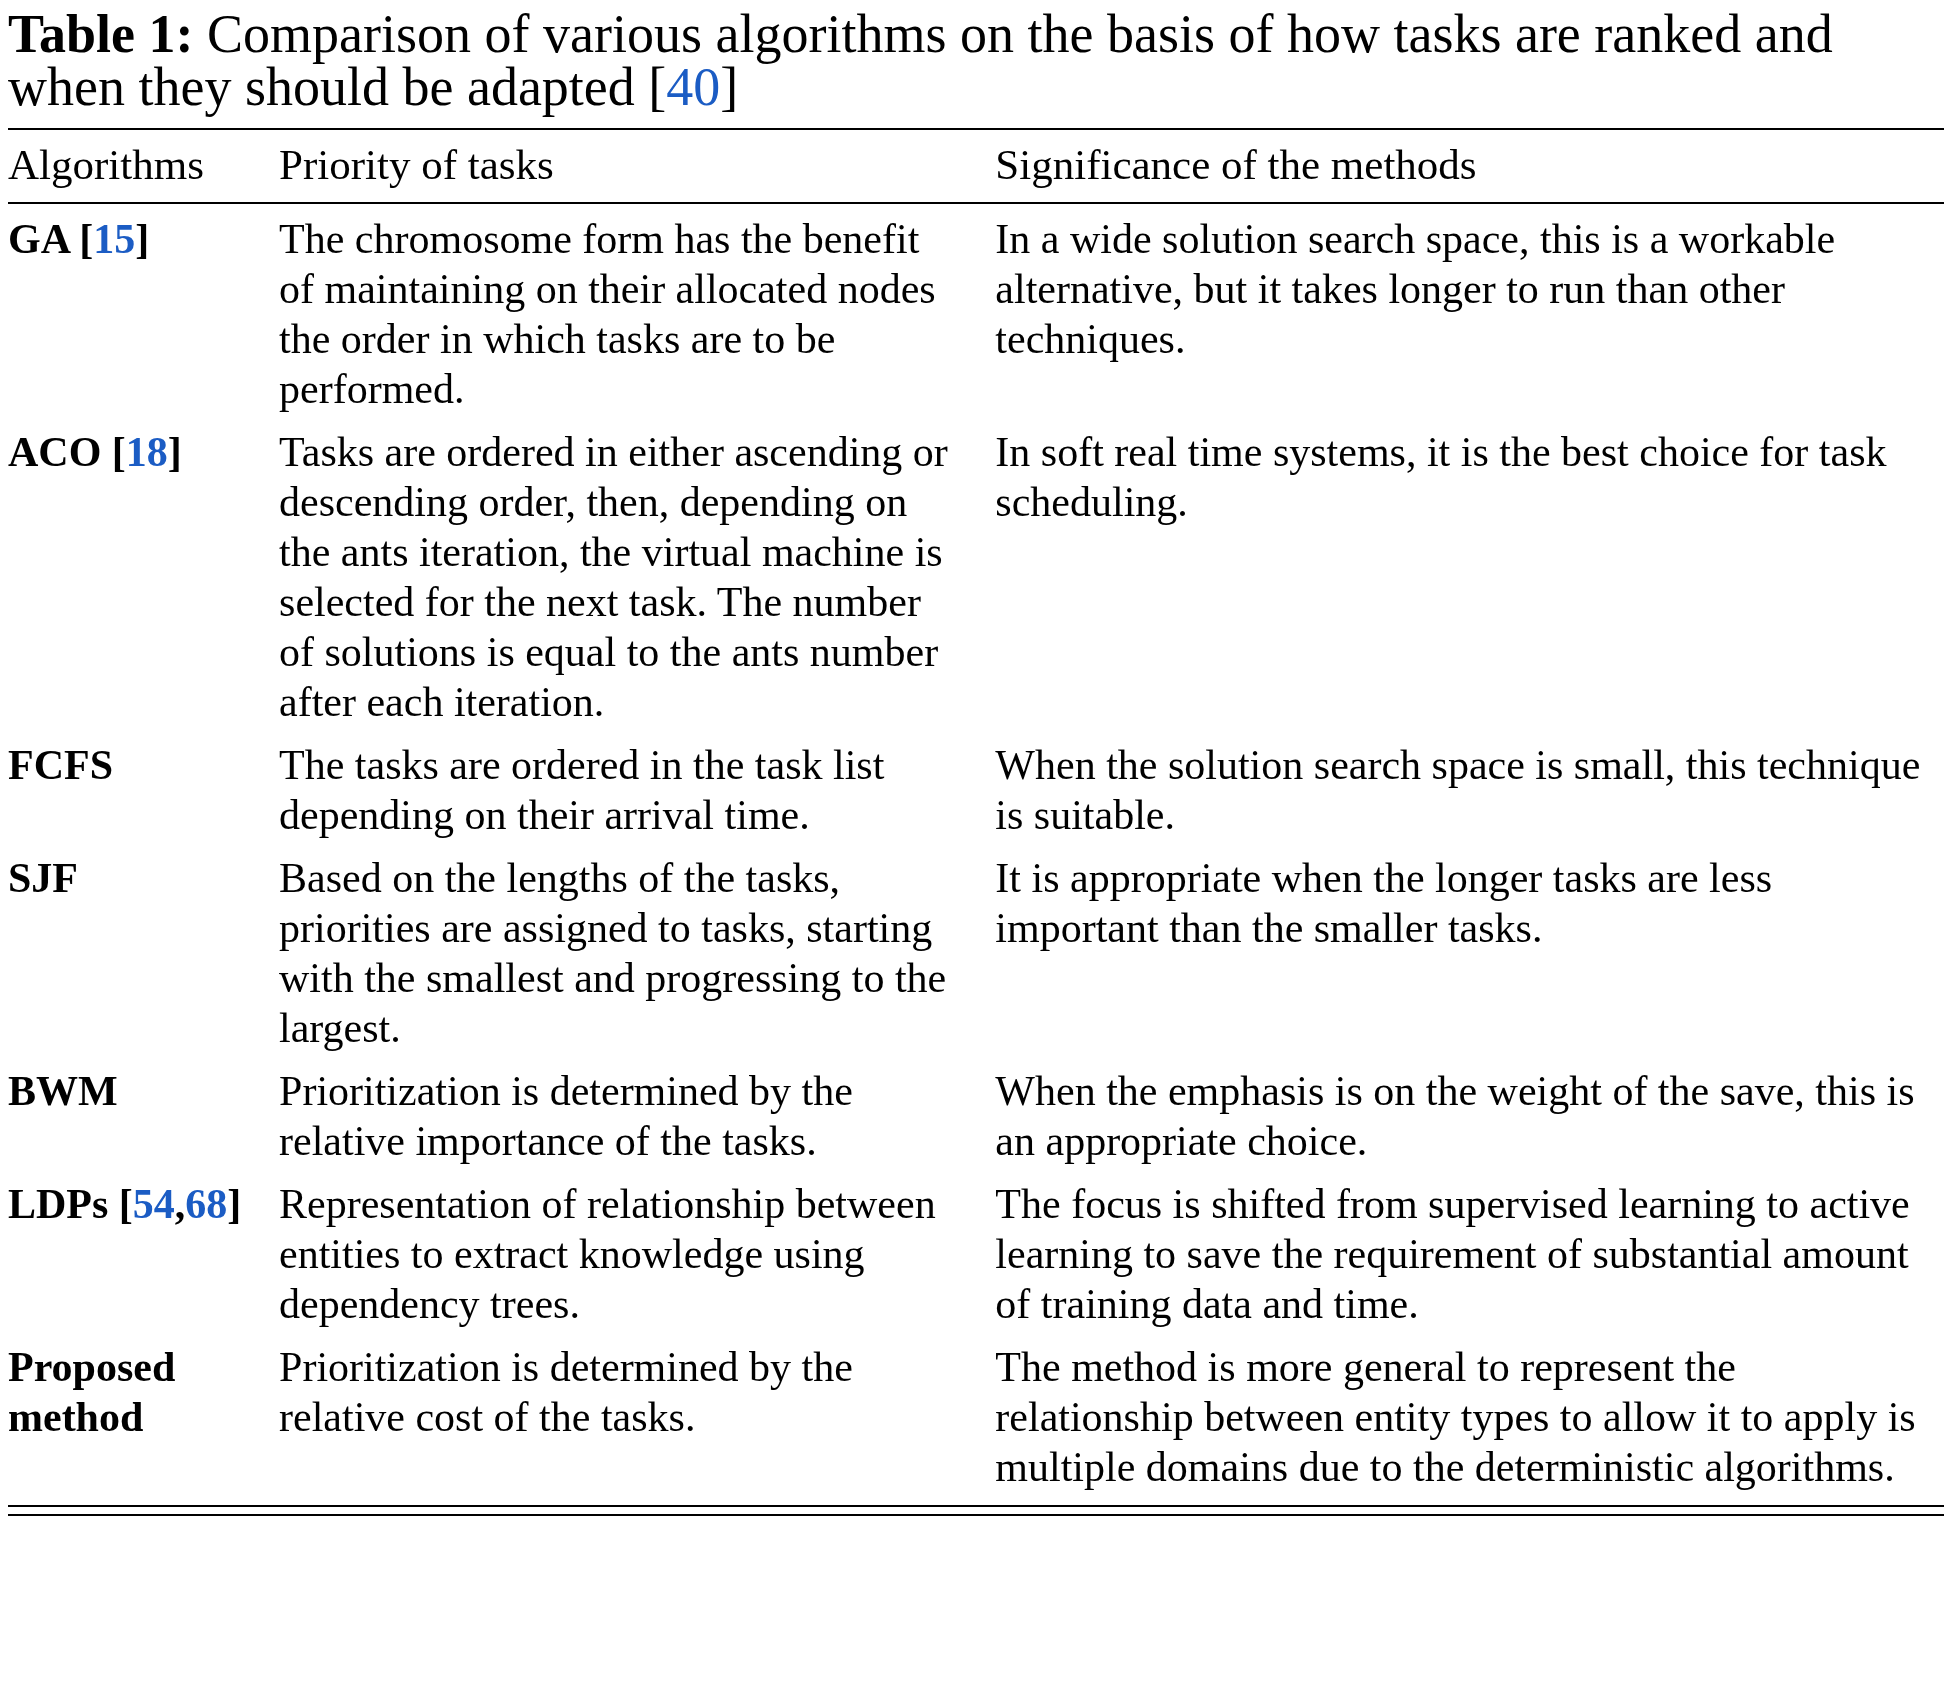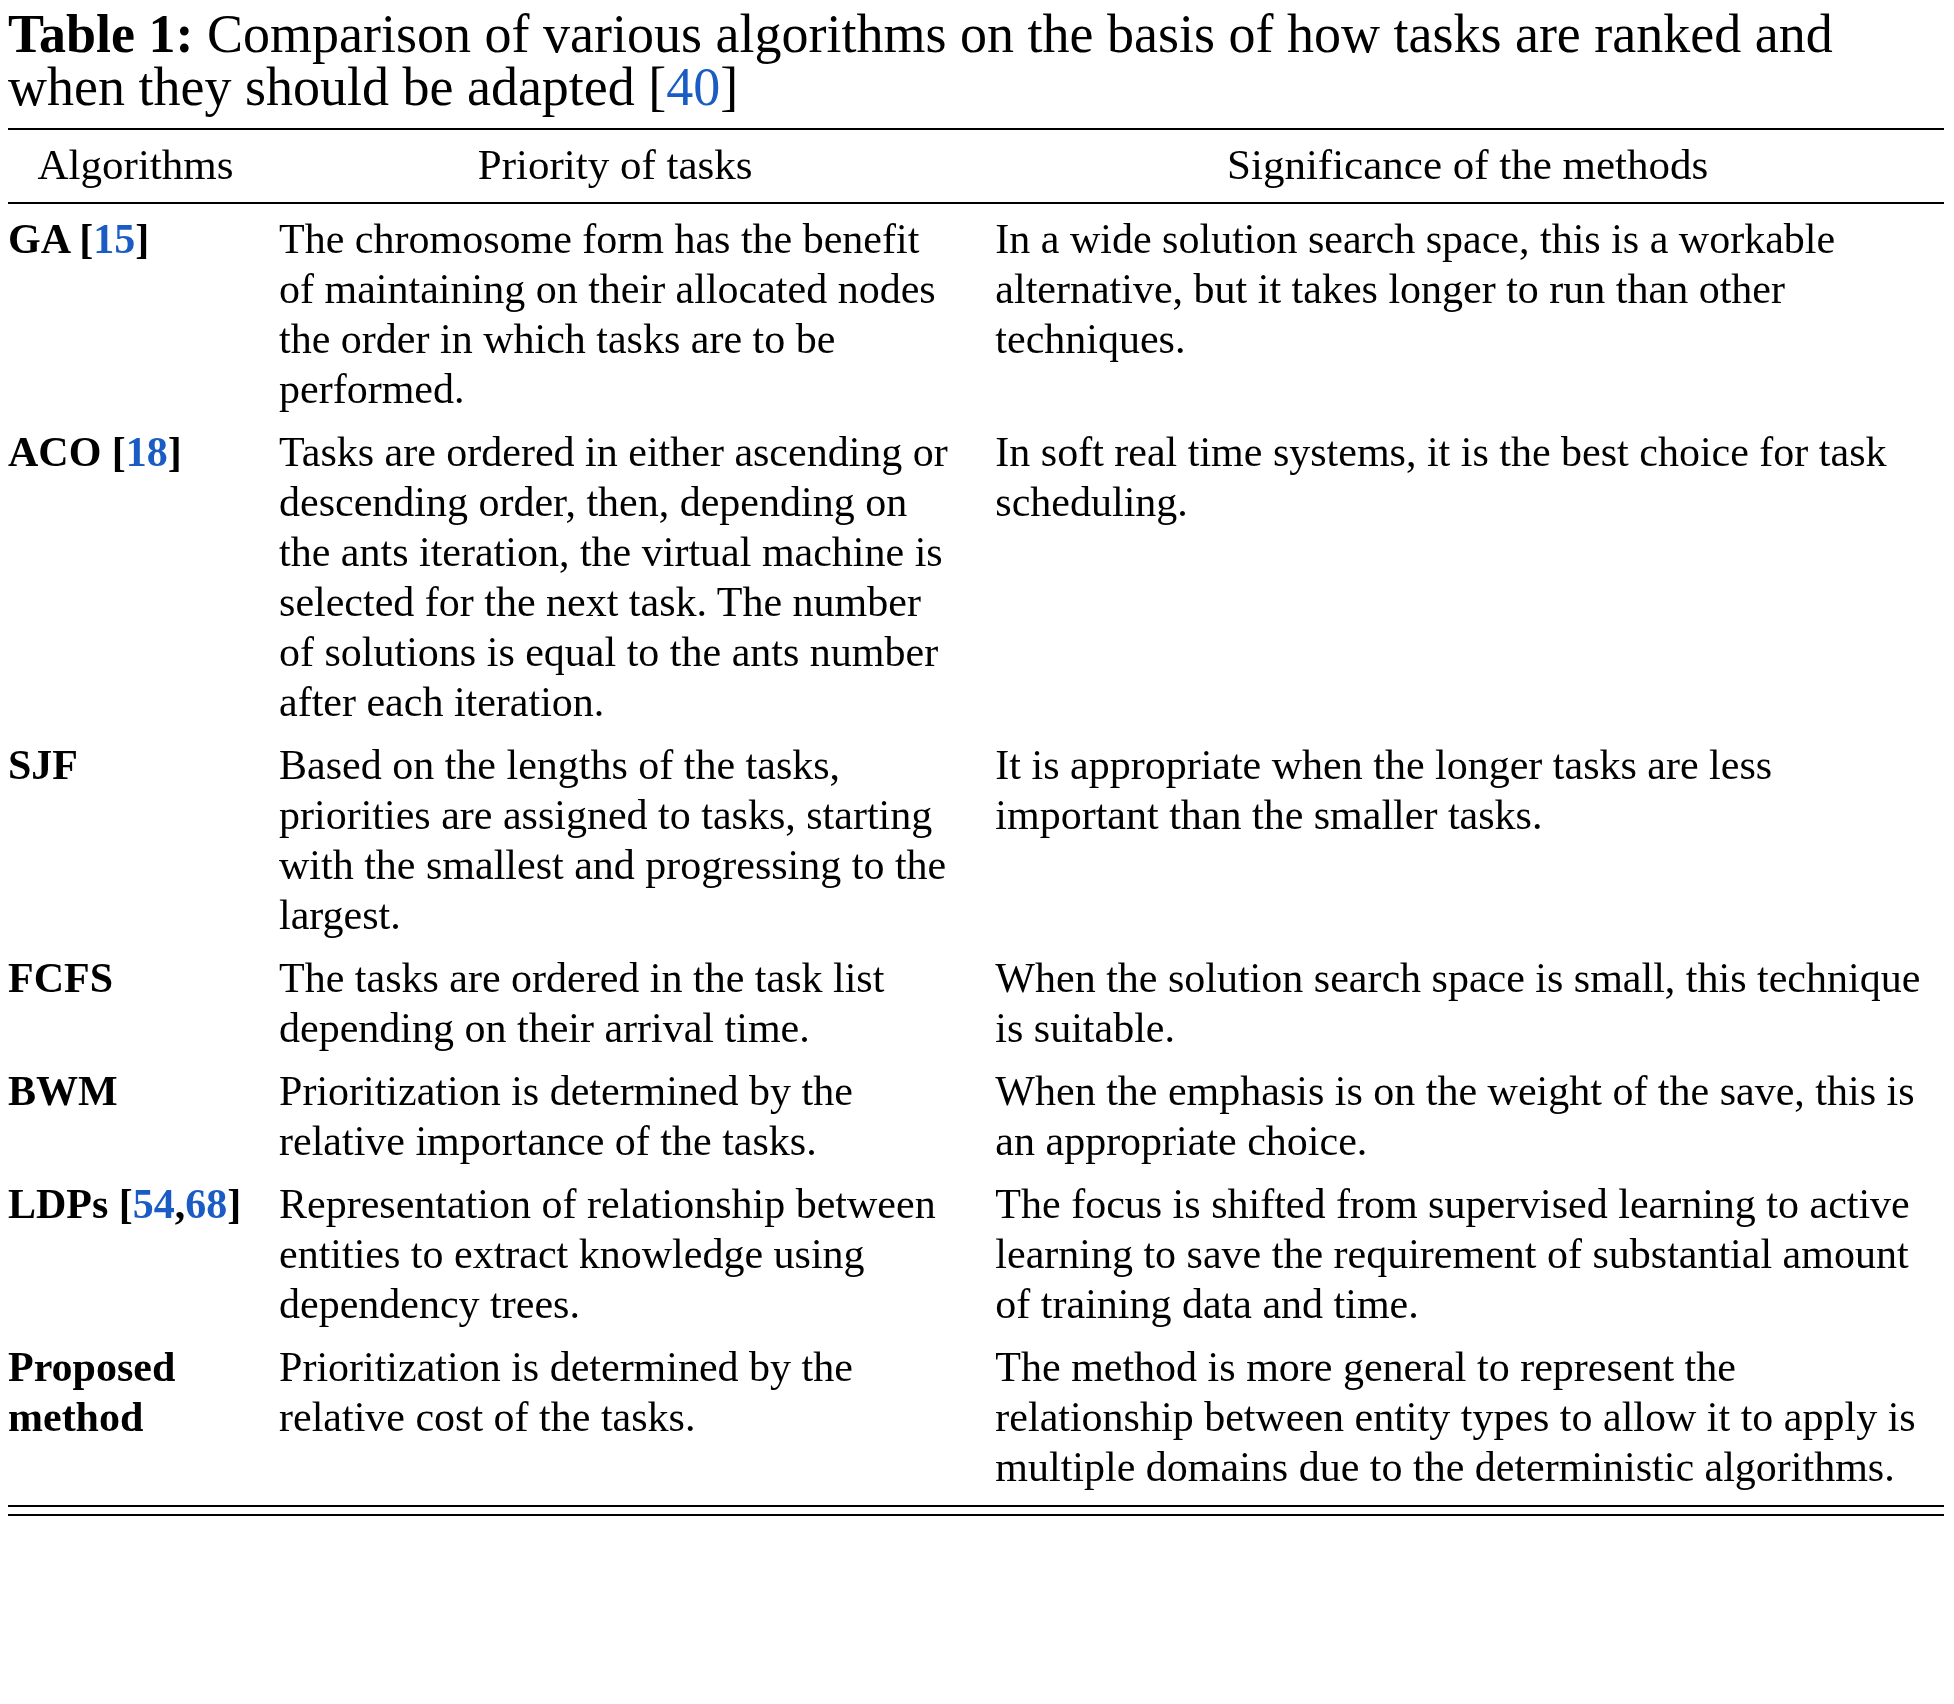--- a/index.html
+++ b/index.html
@@ -24,21 +24,21 @@
   .bold { font-weight: bold; }
   .cite-link { color: #1b5cc4; cursor: pointer; }
   table.algo-table {
     width: 100%;
     border-collapse: collapse;
     border-top: 2px solid #000;
     font-size: 42px;
     line-height: 50px;
   }
   table.algo-table thead th {
-    text-align: center;
+    text-align: left;
     font-weight: normal;
     font-size: 43px;
     border-bottom: 2px solid #000;
     padding: 10px 0 12px 0;
     vertical-align: top;
   }
   table.algo-table td {
     vertical-align: top;
     padding: 0 0 13px 0;
   }
@@ -74,28 +74,28 @@
           <td class="col-alg"><span>GA [</span><span class="cite-link">15</span><span>]</span></td>
           <td class="col-pri">The chromosome form has the benefit of maintaining on their allocated nodes the order in which tasks are to be performed.</td>
           <td class="col-sig">In a wide solution search space, this is a workable alternative, but it takes longer to run than other techniques.</td>
         </tr>
         <tr>
           <td class="col-alg"><span>ACO [</span><span class="cite-link">18</span><span>]</span></td>
           <td class="col-pri">Tasks are ordered in either ascending or descending order, then, depending on the ants iteration, the virtual machine is selected for the next task. The number of solutions is equal to the ants number after each iteration.</td>
           <td class="col-sig">In soft real time systems, it is the best choice for task scheduling.</td>
         </tr>
         <tr>
+          <td class="col-alg"><span>FCFS</span></td>
+          <td class="col-pri">The tasks are ordered in the task list depending on their arrival time.</td>
+          <td class="col-sig">When the solution search space is small, this technique is suitable.</td>
+        </tr>
+        <tr>
           <td class="col-alg"><span>SJF</span></td>
           <td class="col-pri">Based on the lengths of the tasks, priorities are assigned to tasks, starting with the smallest and progressing to the largest.</td>
           <td class="col-sig">It is appropriate when the longer tasks are less important than the smaller tasks.</td>
-        </tr>
-        <tr>
-          <td class="col-alg"><span>FCFS</span></td>
-          <td class="col-pri">The tasks are ordered in the task list depending on their arrival time.</td>
-          <td class="col-sig">When the solution search space is small, this technique is suitable.</td>
         </tr>
         <tr>
           <td class="col-alg"><span>BWM</span></td>
           <td class="col-pri">Prioritization is determined by the relative importance of the tasks.</td>
           <td class="col-sig">When the emphasis is on the weight of the save, this is an appropriate choice.</td>
         </tr>
         <tr>
           <td class="col-alg"><span>LDPs [</span><span class="cite-link">54</span><span>,</span><span class="cite-link">68</span><span>]</span></td>
           <td class="col-pri">Representation of relationship between entities to extract knowledge using dependency trees.</td>
           <td class="col-sig">The focus is shifted from supervised learning to active learning to save the requirement of substantial amount of training data and time.</td>

